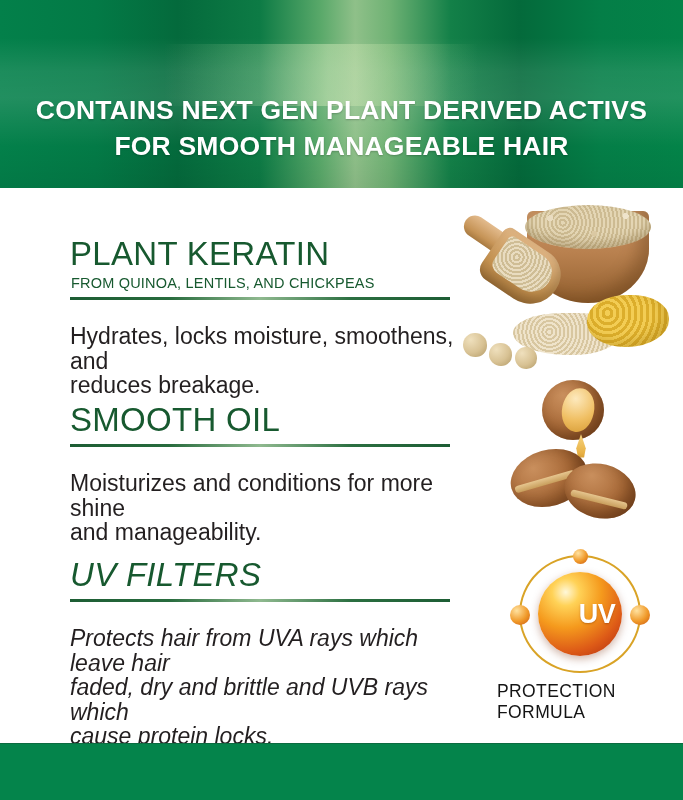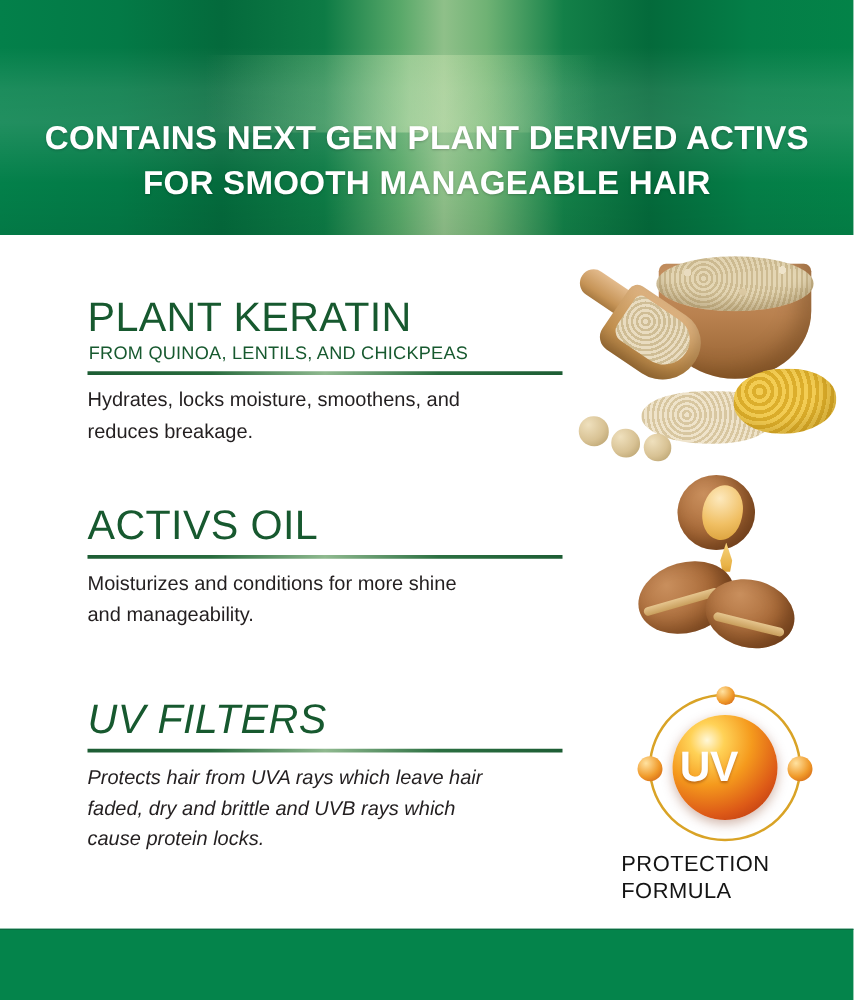--- a/index.html
+++ b/index.html
@@ -131,23 +131,23 @@
     margin-top: 5px;
     background: linear-gradient(to right,
         #1d5d34 0%,
         #276b3d 26%,
         #8fb98f 50%,
         #2b6f41 74%,
         #1d5d34 100%);
   }
   .body-text {
     color: #231f20;
-    font-size: 16px;
+    font-size: 23px;
     line-height: 24.5px;
-    margin-top: 9px;
+    margin-top: 24px;
     white-space: pre-line;
   }
 
   
   .art {
     position: absolute;
     pointer-events: none;
   }
 
   
@@ -252,24 +252,24 @@
     box-sizing: border-box;
   }
   .uv-sphere {
     position: absolute; left: 41px; top: 19px; width: 84px; height: 84px;
     border-radius: 50%;
     background: radial-gradient(circle at 33% 24%,
         #fff8d9 0%, #ffd257 16%, #f59a1d 42%, #dd5a17 70%, #a8250f 100%);
     box-shadow: 0 3px 9px rgba(120,40,5,0.35);
   }
   .uv-text {
-    position: absolute; left: 28px; top: 19px; width: 84px; height: 84px;
+    position: absolute; left: 58px; top: 19px; width: 84px; height: 84px;
     display: flex; align-items: center; justify-content: center;
     color: #ffffff;
-    font-size: 34px;
+    font-size: 27px;
     font-weight: bold;
     letter-spacing: -0.5px;
     text-shadow: 0 1px 2px rgba(120,40,5,0.4);
   }
   .uv-node {
     position: absolute;
     border-radius: 50%;
     background: radial-gradient(circle at 34% 28%, #ffe2a0, #f09a2a 55%, #c9560f);
   }
   .node-top   { left: 76px; top: -4px;  width: 15px; height: 15px; }
@@ -302,21 +302,21 @@
 
     <div class="block block-keratin">
       <div class="heading">PLANT KERATIN</div>
       <div class="subheading">FROM QUINOA, LENTILS, AND CHICKPEAS</div>
       <div class="rule"></div>
       <div class="body-text">Hydrates, locks moisture, smoothens, and
 reduces breakage.</div>
     </div>
 
     <div class="block block-argan">
-      <div class="heading">ACTIVS OIL</div>
+      <div class="heading">SMOOTH OIL</div>
       <div class="rule"></div>
       <div class="body-text">Moisturizes and conditions for more shine
 and manageability.</div>
     </div>
 
     <div class="block block-uv">
       <div class="heading">UV FILTERS</div>
       <div class="rule"></div>
       <div class="body-text">Protects hair from UVA rays which leave hair
 faded, dry and brittle and UVB rays which

